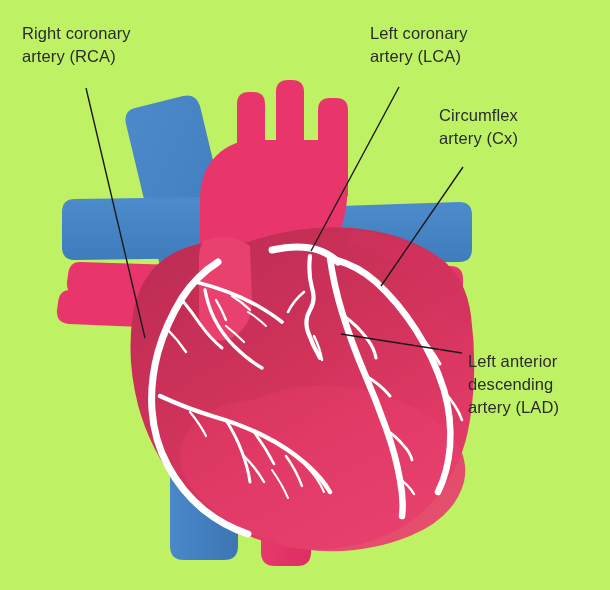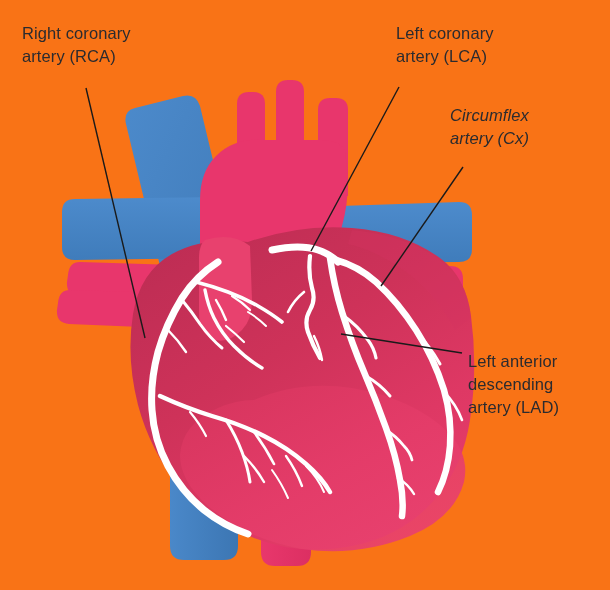--- a/index.html
+++ b/index.html
@@ -10,41 +10,41 @@
   body {
     width: 610px;
     height: 590px;
     font-family: "Liberation Sans", sans-serif;
     overflow: hidden;
   }
   #figure {
     position: relative;
     width: 610px;
     height: 590px;
-    background: #f97316;
+    background: #bef264;
   }
   #heart-svg {
     position: absolute;
     left: 0;
     top: 0;
     width: 610px;
     height: 590px;
   }
   .anno-label {
     position: absolute;
     font-family: "Liberation Sans", sans-serif;
     font-size: 16.5px;
     line-height: 23px;
     color: #2b2b2f;
     letter-spacing: 0.1px;
     white-space: pre-line;
   }
   #label-rca   { left: 22px;  top: 22px;  width: 180px; }
-  #label-lca   { left: 396px; top: 22px;  width: 180px; }
-  #label-cx    { left: 450px; top: 104px; width: 145px; font-style: italic; }
+  #label-lca   { left: 370px; top: 22px;  width: 180px; }
+  #label-cx    { left: 439px; top: 104px; width: 145px; }
   #label-lad   { left: 468px; top: 326px; width: 140px; margin-top: 24px; }
 </style>
 </head>
 <body>
 
 <div id="figure">
 
   <svg id="heart-svg" viewBox="0 0 610 590">
     <defs>
       <linearGradient id="gradHeart" x1="0.12" y1="0.05" x2="0.72" y2="0.95">

